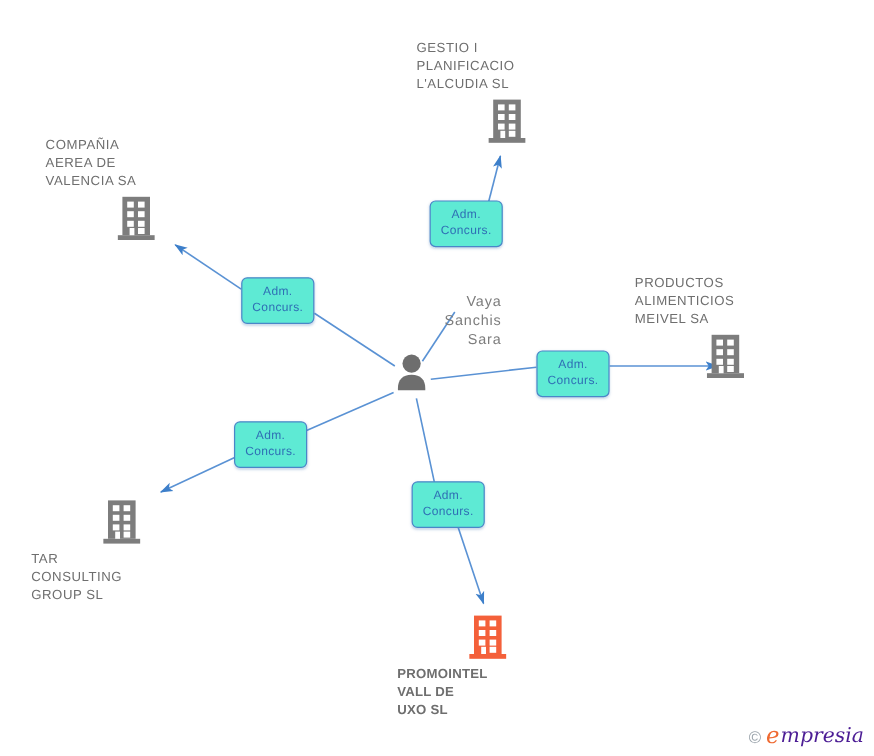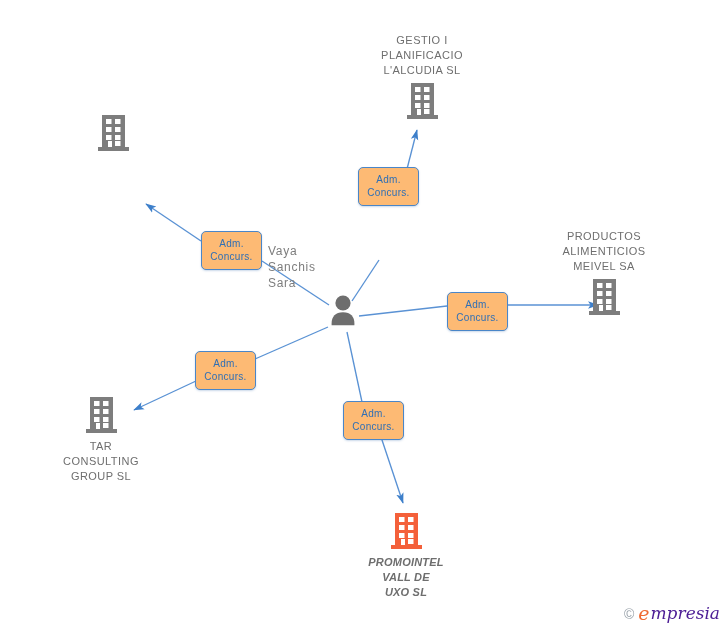--- a/index.html
+++ b/index.html
@@ -24,63 +24,62 @@
     top: 0;
     width: 728px;
     height: 630px;
   }
 
   
   .node {
     position: absolute;
     width: 150px;
     margin-left: -75px;
-    text-align: center;
+    text-align: left;
   }
   .node-label {
     font-size: 11px;
     line-height: 15px;
     color: #6e6e6e;
     letter-spacing: .45px;
     white-space: pre-line;
   }
   .node-label.highlight {
     color: #6e6e6e;
     font-weight: bold;
     letter-spacing: .2px;
-    font-style: italic;
   }
   .node-icon {
     display: block;
     margin: 0 auto;
   }
   .node.label-top .node-label { margin-bottom: 4px; }
   .node.label-bottom .node-label { margin-top: 5px; }
 
   
   .person-node {
     position: absolute;
     width: 150px;
     margin-left: -75px;
-    text-align: left;
+    text-align: right;
   }
   .person-name {
     font-size: 12px;
     line-height: 16px;
     color: #7d7d7d;
     letter-spacing: .7px;
     white-space: pre-line;
     margin-bottom: 3px;
   }
 
   
   .edge-label {
     position: absolute;
     box-sizing: border-box;
-    background: #fdba74;
+    background: #5eead4;
     border: 1px solid #4a86c8;
     border-radius: 5px;
     box-shadow: 0 1px 2px rgba(70,120,180,.28);
     color: #2f6fb5;
     font-size: 10px;
     line-height: 13px;
     letter-spacing: .3px;
     text-align: center;
     padding: 5px 6px 6px 6px;
     width: 61px;
@@ -185,20 +184,23 @@
       <rect x="8" y="13" width="5.5" height="5" fill="#ffffff"></rect>
       <rect x="17" y="13" width="5.5" height="5" fill="#ffffff"></rect>
       <rect x="8" y="21" width="5.5" height="5" fill="#ffffff"></rect>
       <rect x="17" y="21" width="5.5" height="5" fill="#ffffff"></rect>
       <rect x="10" y="27" width="4" height="6" fill="#ffffff"></rect>
       <rect x="17" y="27" width="5.5" height="5" fill="#ffffff"></rect>
     </svg>
   </div>
 
   <div class="node label-top" style="left:113px; top:114px;">
+    <div class="node-label">COMPAÑIA
+AEREA DE
+VALENCIA SA</div>
     <svg class="node-icon" width="31" height="38" viewBox="0 0 31 38">
       <rect x="4" y="1" width="23" height="32" fill="#7d7d7d"></rect>
       <rect x="0" y="33" width="31" height="4" fill="#7d7d7d"></rect>
       <rect x="8" y="5" width="5.5" height="5" fill="#ffffff"></rect>
       <rect x="17" y="5" width="5.5" height="5" fill="#ffffff"></rect>
       <rect x="8" y="13" width="5.5" height="5" fill="#ffffff"></rect>
       <rect x="17" y="13" width="5.5" height="5" fill="#ffffff"></rect>
       <rect x="8" y="21" width="5.5" height="5" fill="#ffffff"></rect>
       <rect x="17" y="21" width="5.5" height="5" fill="#ffffff"></rect>
       <rect x="10" y="27" width="4" height="6" fill="#ffffff"></rect>
@@ -217,21 +219,21 @@
       <rect x="17" y="5" width="5.5" height="5" fill="#ffffff"></rect>
       <rect x="8" y="13" width="5.5" height="5" fill="#ffffff"></rect>
       <rect x="17" y="13" width="5.5" height="5" fill="#ffffff"></rect>
       <rect x="8" y="21" width="5.5" height="5" fill="#ffffff"></rect>
       <rect x="17" y="21" width="5.5" height="5" fill="#ffffff"></rect>
       <rect x="10" y="27" width="4" height="6" fill="#ffffff"></rect>
       <rect x="17" y="27" width="5.5" height="5" fill="#ffffff"></rect>
     </svg>
   </div>
 
-  <div class="node label-bottom" style="left:101px; top:396px;">
+  <div class="node label-bottom" style="left:101px; top:416px;">
     <svg class="node-icon" width="31" height="38" viewBox="0 0 31 38">
       <rect x="4" y="1" width="23" height="32" fill="#7d7d7d"></rect>
       <rect x="0" y="33" width="31" height="4" fill="#7d7d7d"></rect>
       <rect x="8" y="5" width="5.5" height="5" fill="#ffffff"></rect>
       <rect x="17" y="5" width="5.5" height="5" fill="#ffffff"></rect>
       <rect x="8" y="13" width="5.5" height="5" fill="#ffffff"></rect>
       <rect x="17" y="13" width="5.5" height="5" fill="#ffffff"></rect>
       <rect x="8" y="21" width="5.5" height="5" fill="#ffffff"></rect>
       <rect x="17" y="21" width="5.5" height="5" fill="#ffffff"></rect>
       <rect x="10" y="27" width="4" height="6" fill="#ffffff"></rect>

